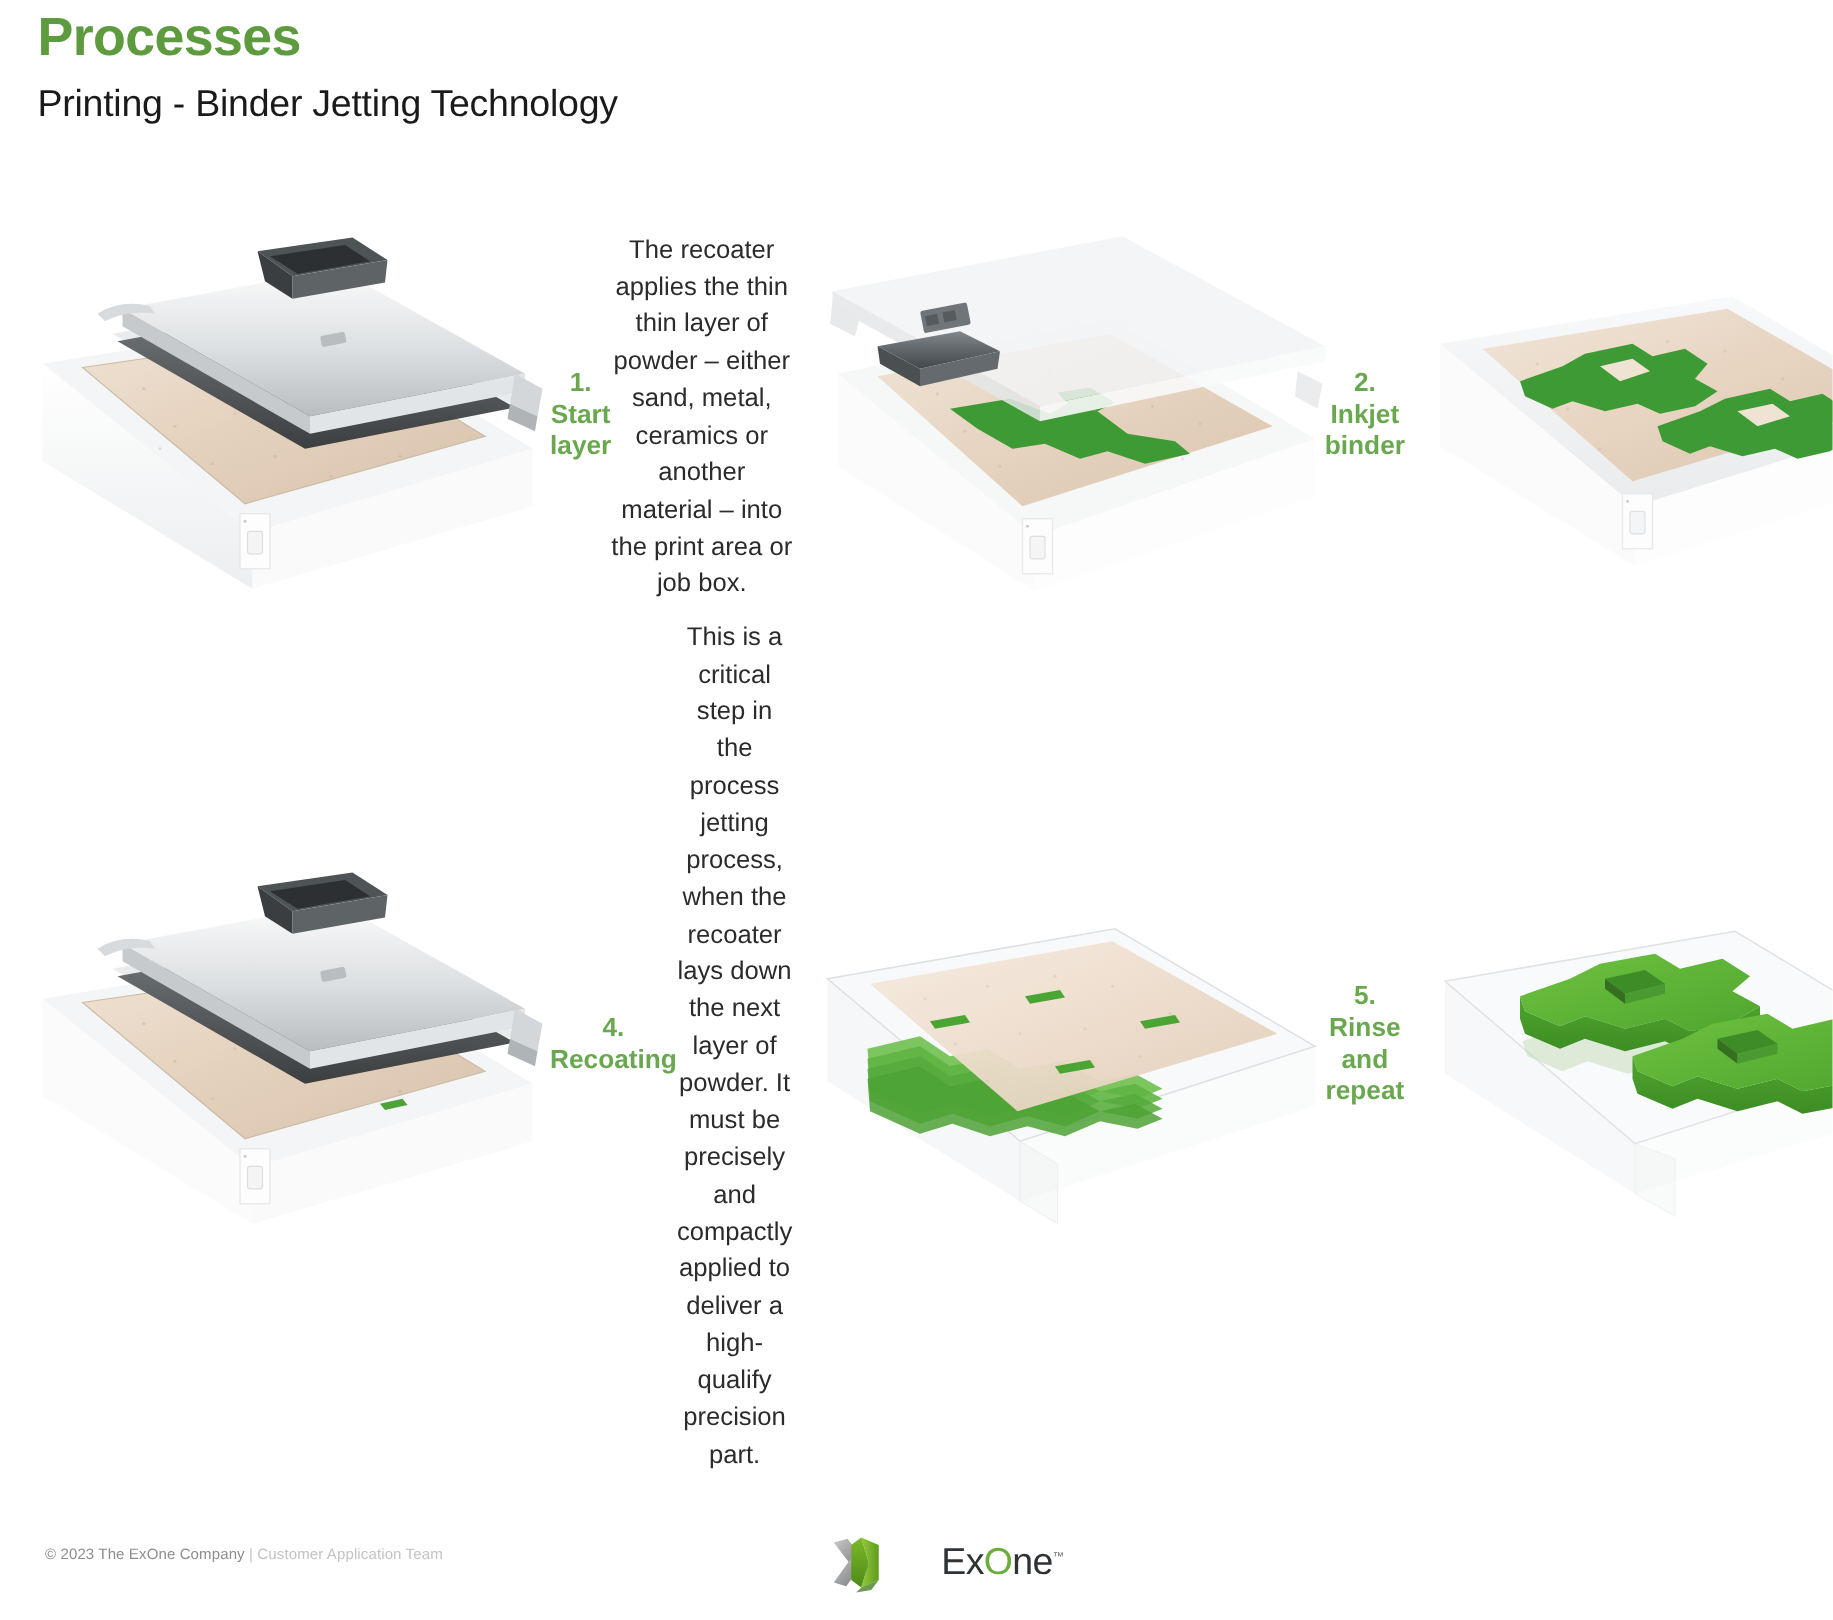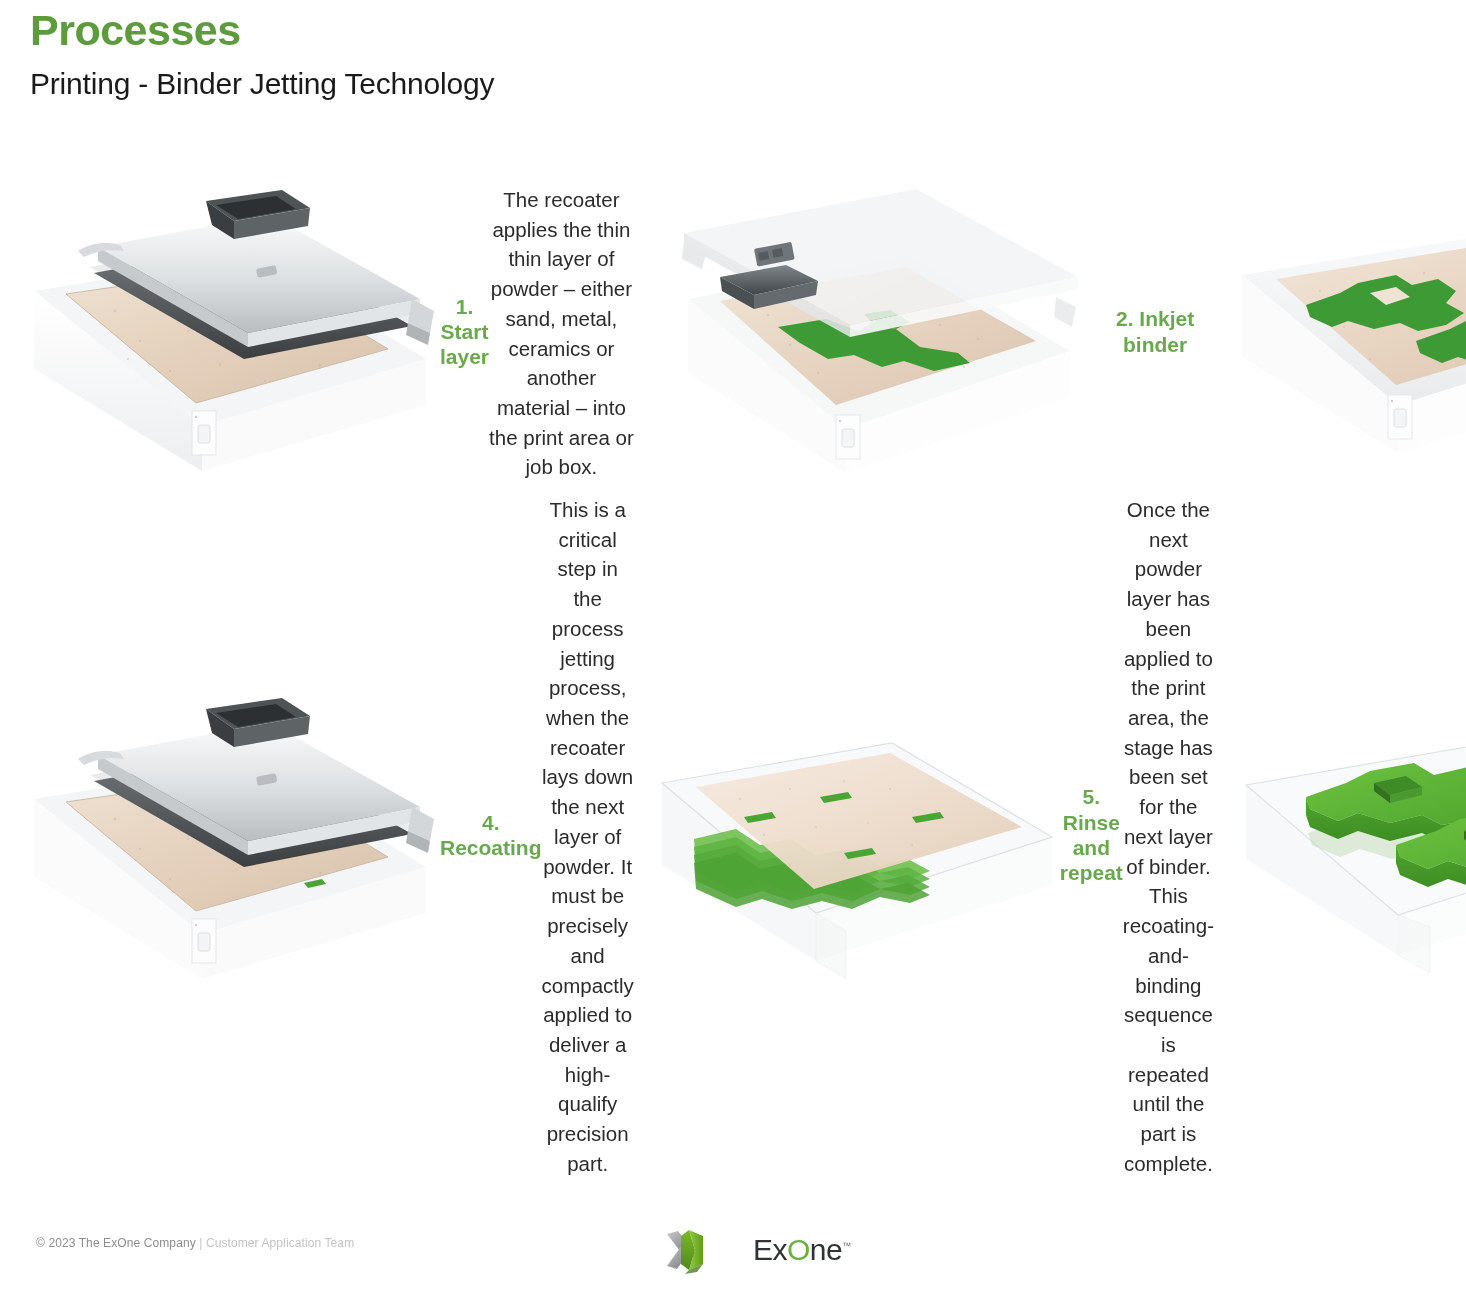--- a/index.html
+++ b/index.html
@@ -387,21 +387,20 @@
             <polygon points="104,130 132,125 136,131 108,136"></polygon>
             <polygon points="180,110 208,105 212,111 184,116"></polygon>
             <polygon points="272,130 300,125 304,131 276,136"></polygon>
             <polygon points="204,166 232,161 236,167 208,172"></polygon>
           </g>
 
           <polygon points="176,226 176,274 206,292 206,244" fill="#F2F4F5" opacity="0.5" stroke="#E2E5E7" stroke-width="1"></polygon>
         </svg>
       </div>
       <div class="step-title">5. Rinse and repeat</div>
-      <p class="step-body">Once the next powder layer has been applied to the print area, the stage has been set for the next layer of binder. This recoating-and-binding sequence is repeated until the part is complete.</p>
     </div>
 
     <div class="cell row2">
       <div class="figure">
         <svg class="fig-svg" width="420" height="300" viewBox="0 0 420 300">
           <defs>
             <linearGradient id="gtop6" x1="0" y1="0" x2="1" y2="1">
               <stop offset="0%" stop-color="#6DC23F"></stop>
                 <stop offset="100%" stop-color="#4FA62E"></stop>
             </linearGradient>

